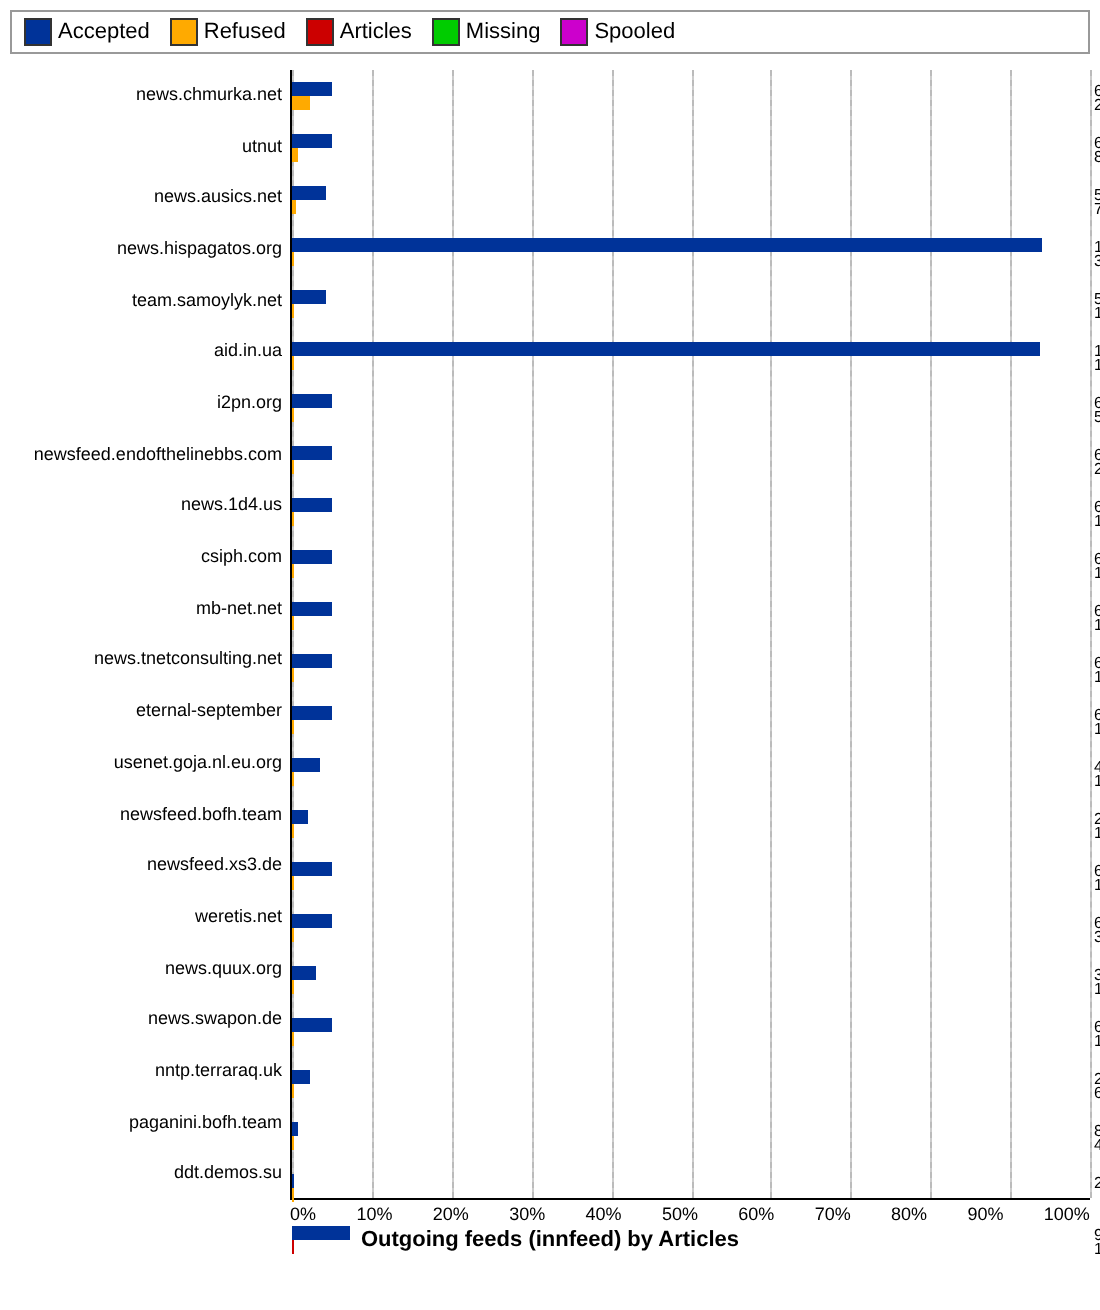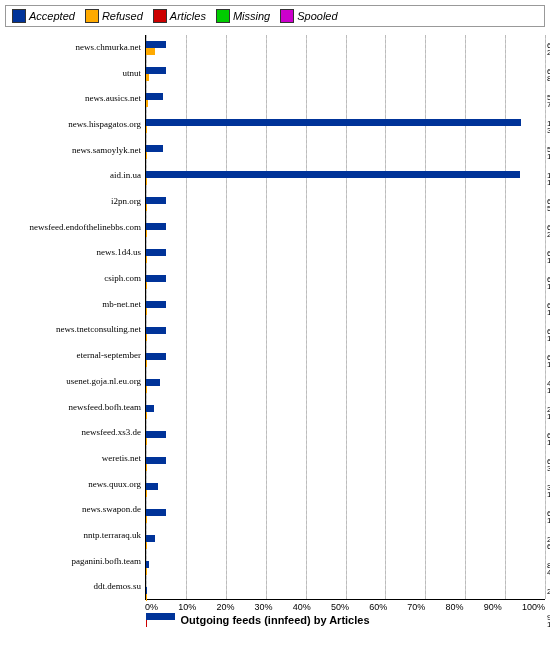--- a/index.html
+++ b/index.html
@@ -19,21 +19,20 @@
     }
     
     .legend {
       display: flex;
       align-items: center;
       gap: 10px;
       border: 1px solid #999;
       padding: 3px 6px;
       margin-bottom: 8px;
       flex-wrap: wrap;
-      font-style: italic;
     }
     .legend-item {
       display: flex;
       align-items: center;
       gap: 3px;
       font-size: 11px;
     }
     .legend-color {
       width: 14px;
       height: 14px;
@@ -57,21 +56,20 @@
     .y-label {
       font-size: 9px;
       text-align: right;
       padding-right: 4px;
       line-height: 1.1;
       color: #000;
       height: 26px;
       display: flex;
       align-items: center;
       justify-content: flex-end;
-      font-family: Liberation Serif, serif;
     }
     .bars-area {
       flex: 1;
       position: relative;
       border-left: 1px solid #000;
       border-bottom: 1px solid #000;
     }
     
     .grid-line {
       position: absolute;
@@ -152,21 +150,21 @@
         <span>Spooled</span>
       </div>
     </div>
 
   <div class="chart-area">
     <div class="y-labels" id="y-labels">
         <div class="y-label">news.chmurka.net</div>
         <div class="y-label">utnut</div>
         <div class="y-label">news.ausics.net</div>
         <div class="y-label">news.hispagatos.org</div>
-        <div class="y-label">news.samoylyk.net</div>
+        <div class="y-label">team.samoylyk.net</div>
         <div class="y-label">aid.in.ua</div>
         <div class="y-label">i2pn.org</div>
         <div class="y-label">newsfeed.endofthelinebbs.com</div>
         <div class="y-label">news.1d4.us</div>
         <div class="y-label">csiph.com</div>
         <div class="y-label">mb-net.net</div>
         <div class="y-label">news.tnetconsulting.net</div>
         <div class="y-label">eternal-september</div>
         <div class="y-label">usenet.goja.nl.eu.org</div>
         <div class="y-label">newsfeed.bofh.team</div>

